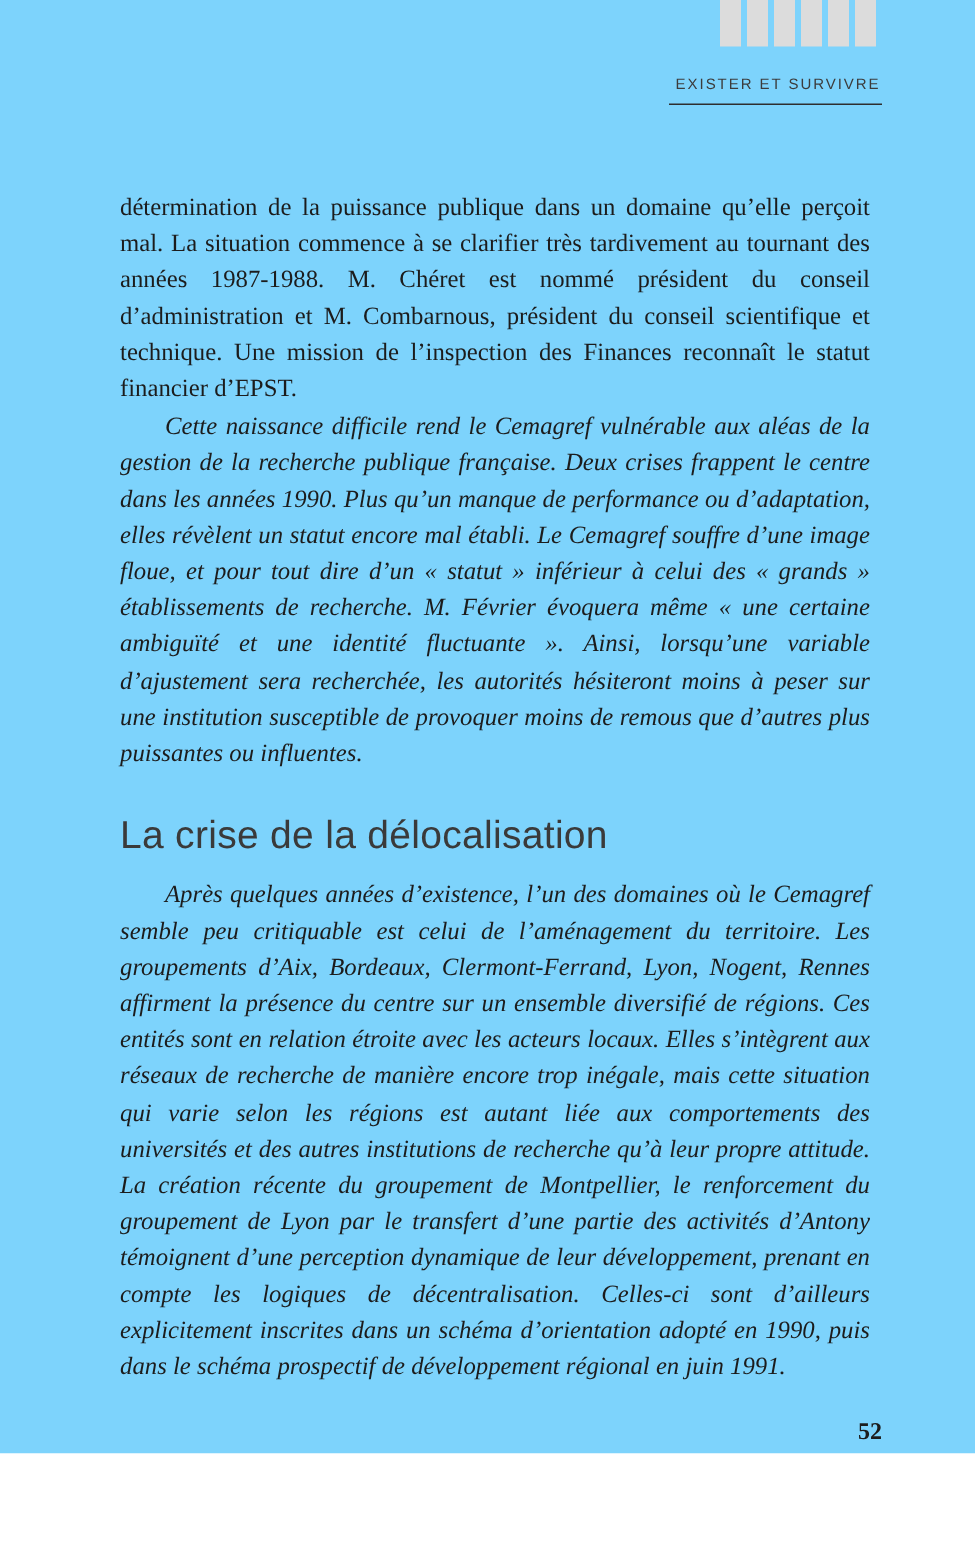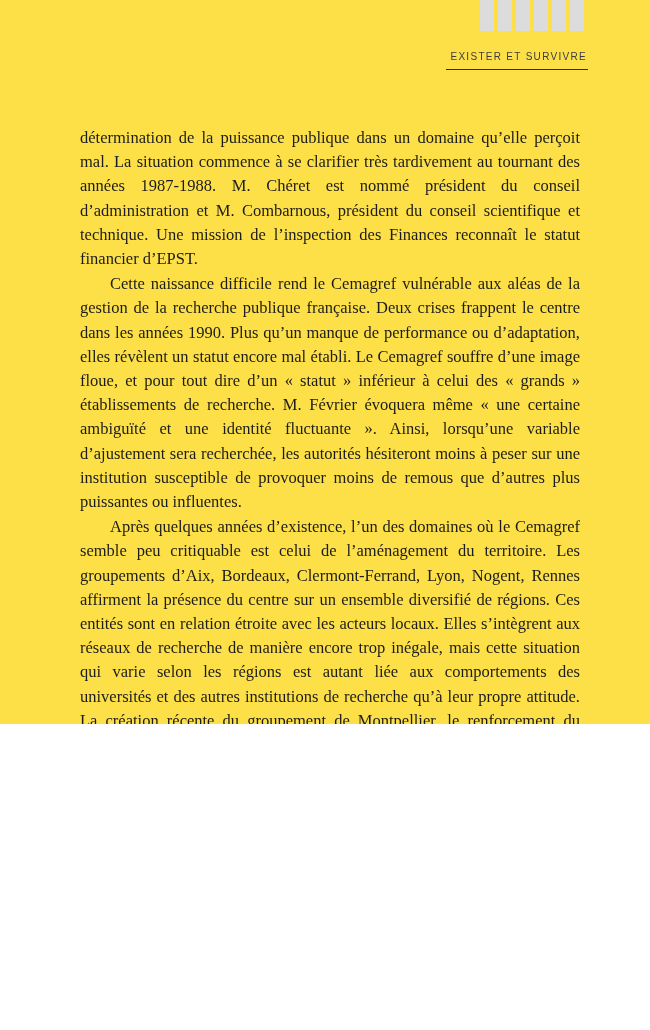--- a/index.html
+++ b/index.html
@@ -2,22 +2,22 @@
 <html><head>
 <meta charset="utf-8">
 <style>
   * { margin: 0; padding: 0; box-sizing: border-box; }
   html, body { background: #ffffff; }
   body { font-family: "Liberation Serif", serif; }
 
   .page {
     position: relative;
     width: 650px;
-    height: 724px;
-    background: #fde047;
+    height: 969px;
+    background: #7dd3fc;
     overflow: hidden;
   }
 
   
   .deco-bars {
     position: absolute;
     top: 0;
     right: 66px;
     height: 31px;
     display: flex;
@@ -52,21 +52,21 @@
     position: absolute;
     left: 80px;
     top: 126px;
     width: 500px;
     color: #1c1c1c;
     font-size: 16.5px;
     line-height: 24.2px;
     text-align: justify;
   }
   .para { margin: 0 0 1px 0; }
-  .para.indent { text-indent: 30px; }
+  .para.indent { text-indent: 30px; font-style: italic; }
 
   .section-heading {
     font-family: "Liberation Sans", sans-serif;
     font-weight: 300;
     font-size: 26px;
     color: #3a3a3a;
     letter-spacing: 0.2px;
     margin: 30px 0 16px 0;
     text-align: left;
   }
@@ -95,18 +95,19 @@
     <span class="deco-bar"></span>
   </div>
 
   <div class="running-title-wrap">
     <span class="running-title">EXISTER ET SURVIVRE</span>
   </div>
 
   <div class="text-block">
     <p class="para">détermination de la puissance publique dans un domaine qu’elle perçoit mal. La situation commence à se clarifier très tardivement au tournant des années 1987-1988. M. Chéret est nommé président du conseil d’administration et M. Combarnous, président du conseil scientifique et technique. Une mission de l’inspection des Finances reconnaît le statut financier d’EPST.</p>
     <p class="para indent">Cette naissance difficile rend le Cemagref vulnérable aux aléas de la gestion de la recherche publique française. Deux crises frappent le centre dans les années 1990. Plus qu’un manque de performance ou d’adaptation, elles révèlent un statut encore mal établi. Le Cemagref souffre d’une image floue, et pour tout dire d’un « statut » inférieur à celui des « grands » établissements de recherche. M. Février évoquera même « une certaine ambiguïté et une identité fluctuante ». Ainsi, lorsqu’une variable d’ajustement sera recherchée, les autorités hésiteront moins à peser sur une institution susceptible de provoquer moins de remous que d’autres plus puissantes ou influentes.</p>
+    <h2 class="section-heading">La crise de la délocalisation</h2>
     <p class="para indent">Après quelques années d’existence, l’un des domaines où le Cemagref semble peu critiquable est celui de l’aménagement du territoire. Les groupements d’Aix, Bordeaux, Clermont-Ferrand, Lyon, Nogent, Rennes affirment la présence du centre sur un ensemble diversifié de régions. Ces entités sont en relation étroite avec les acteurs locaux. Elles s’intègrent aux réseaux de recherche de manière encore trop inégale, mais cette situation qui varie selon les régions est autant liée aux comportements des universités et des autres institutions de recherche qu’à leur propre attitude. La création récente du groupement de Montpellier, le renforcement du groupement de Lyon par le transfert d’une partie des activités d’Antony témoignent d’une perception dynamique de leur développement, prenant en compte les logiques de décentralisation. Celles-ci sont d’ailleurs explicitement inscrites dans un schéma d’orientation adopté en 1990, puis dans le schéma prospectif de développement régional en juin 1991.</p>
   </div>
 
-  <span class="page-number">98</span>
+  <span class="page-number">52</span>
 
 </div>
 
 </body></html>

